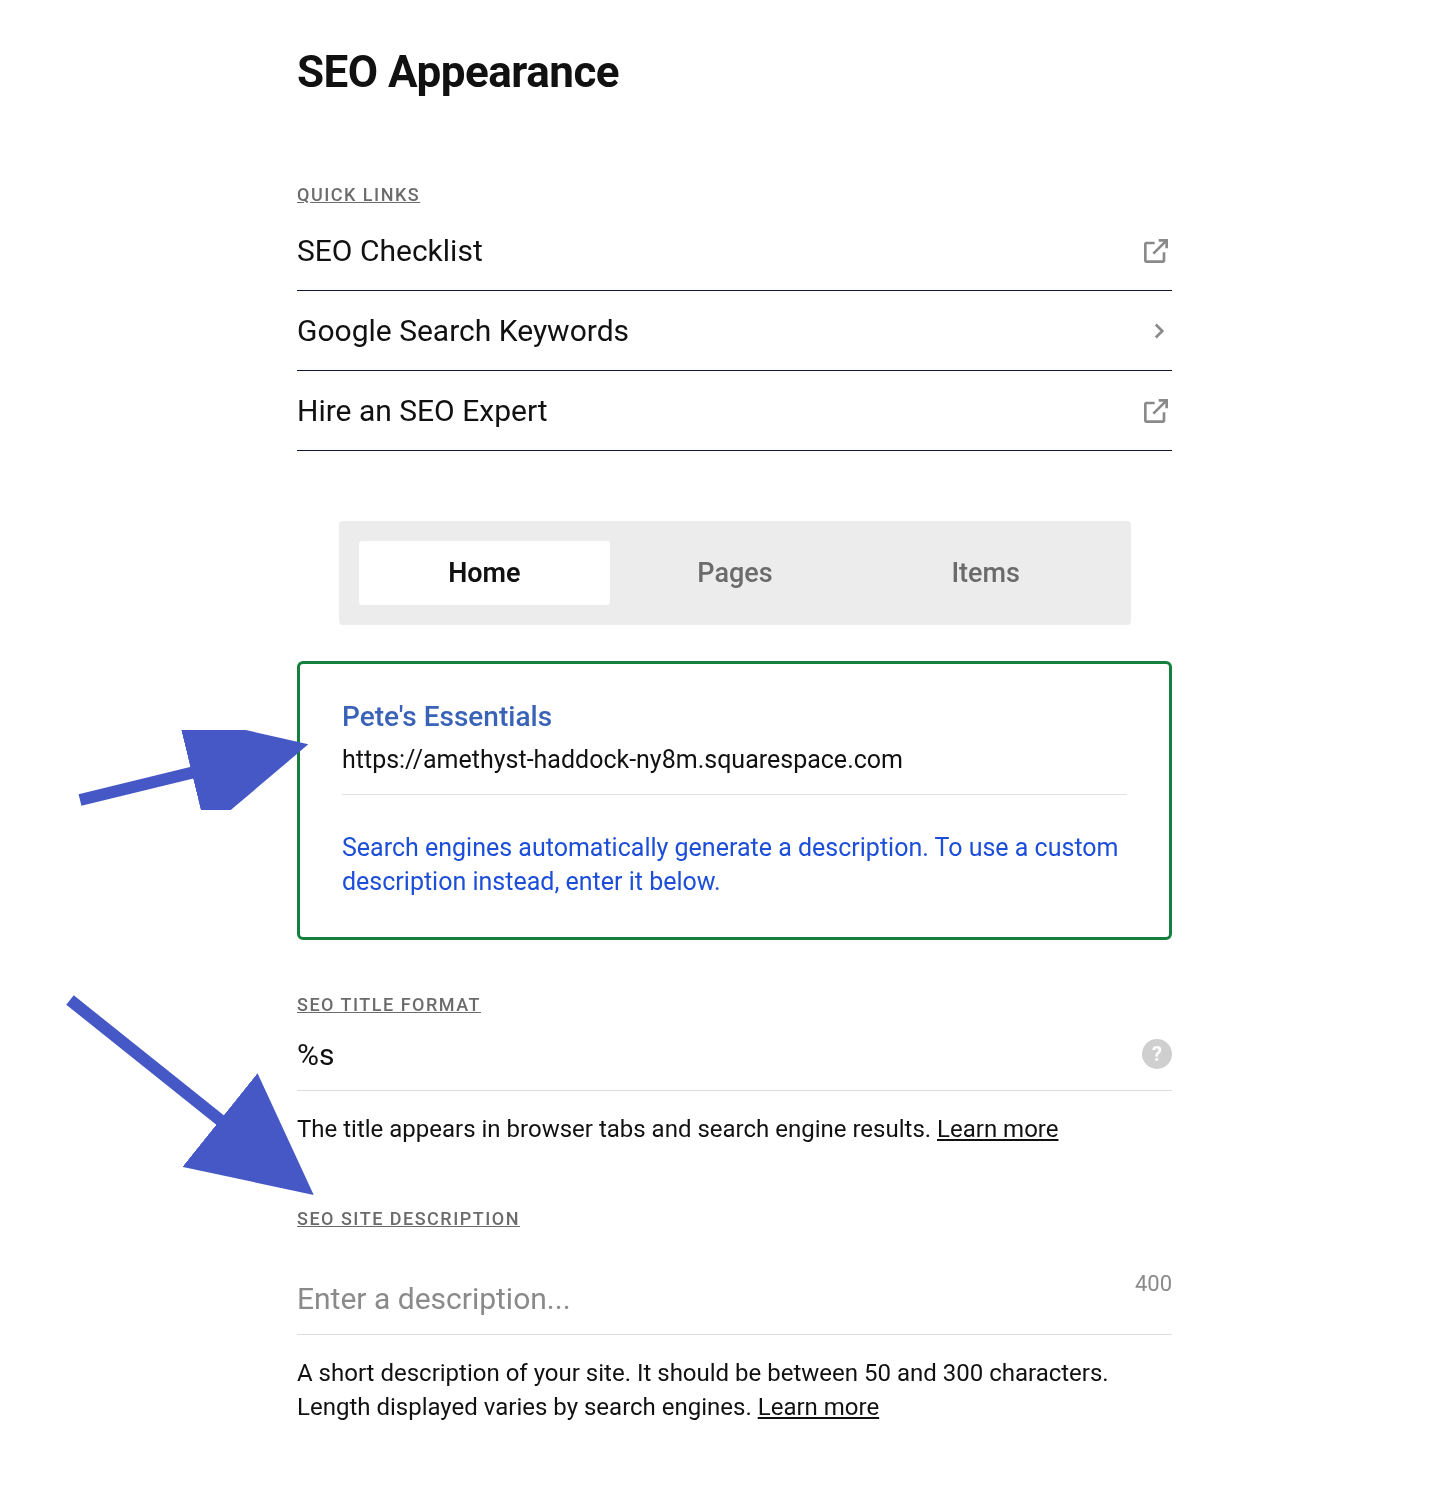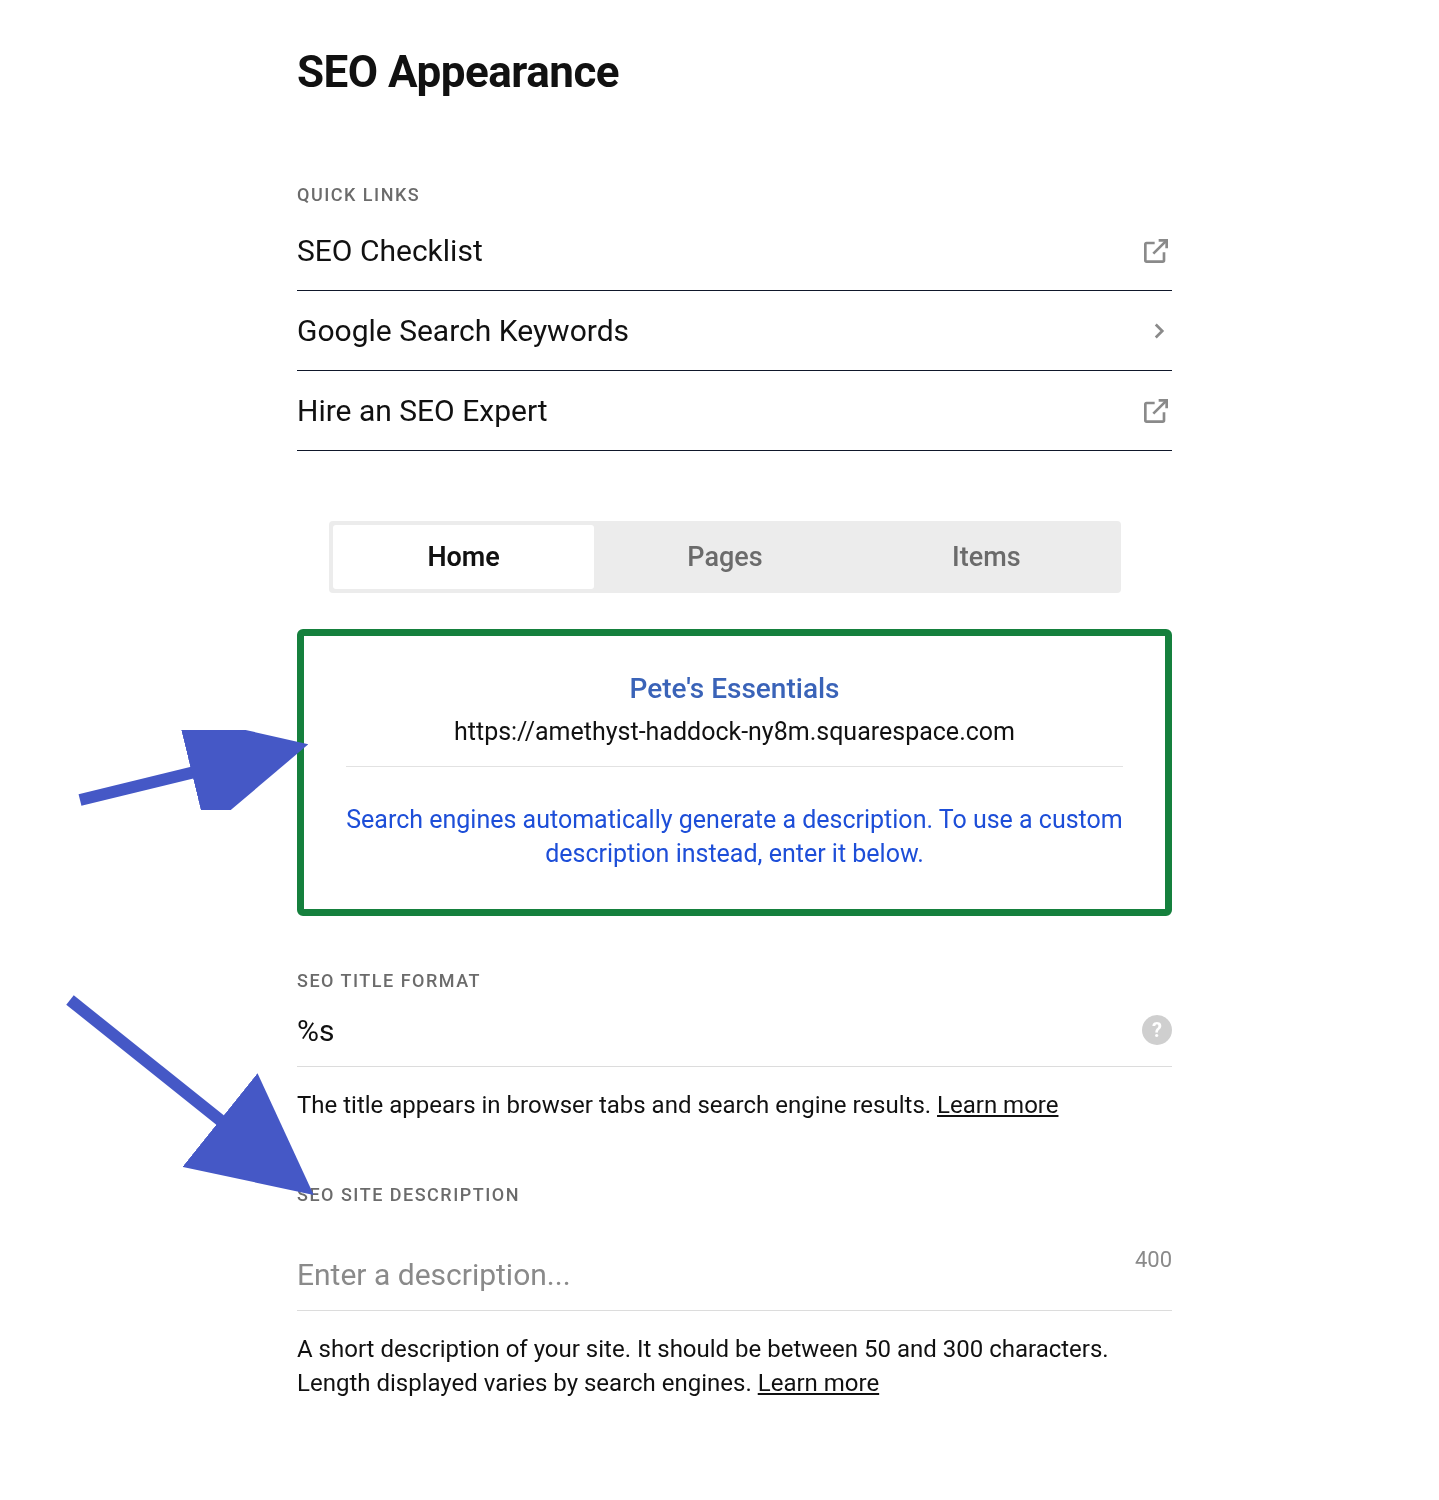--- a/index.html
+++ b/index.html
@@ -23,20 +23,21 @@
     letter-spacing: -0.5px;
     margin-bottom: 86px;
   }
   .section-label {
     font-size: 18px;
     font-weight: 500;
     letter-spacing: 1.5px;
     color: #6b6b6b;
     text-transform: uppercase;
     margin-bottom: 22px;
+    text-decoration: underline;
   }
   .link-list {
     margin-bottom: 70px;
   }
   .link-row {
     display: flex;
     align-items: center;
     justify-content: space-between;
     padding: 22px 0 22px 0;
     border-bottom: 1px solid #0f172a;
@@ -52,46 +53,45 @@
   }
   .link-icon {
     color: #8a8a8a;
     display: flex;
     align-items: center;
   }
   .tabs {
     display: flex;
     background: #ececec;
     border-radius: 4px;
-    padding: 4px;
+    padding: 20px;
     margin-bottom: 36px;
     width: 792px;
-    margin-left: 32px;
+    margin-left: 42px;
   }
   .tab {
     flex: 1;
     text-align: center;
     padding: 16px 0;
     font-size: 27px;
     font-weight: 500;
     color: #6b6b6b;
     border-radius: 3px;
     cursor: pointer;
   }
   .tab.active {
     background: #fff;
     color: #111;
     font-weight: 600;
   }
   .preview-card {
-    border: 7px solid #15803d;
+    border: 3px solid #15803d;
     border-radius: 6px;
     padding: 36px 42px 38px 42px;
     margin-bottom: 54px;
-    text-align: center;
   }
   .preview-title {
     color: #3a63b8;
     font-size: 28px;
     font-weight: 500;
     margin-bottom: 12px;
   }
   .preview-url {
     font-size: 25px;
     color: #111;

